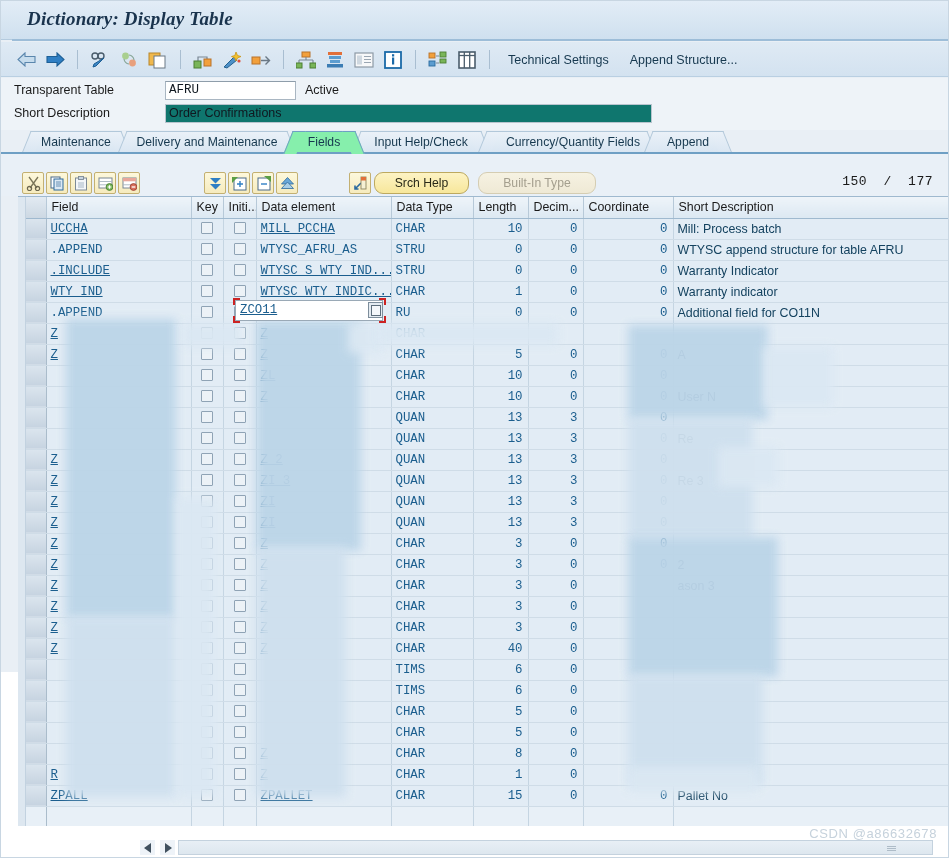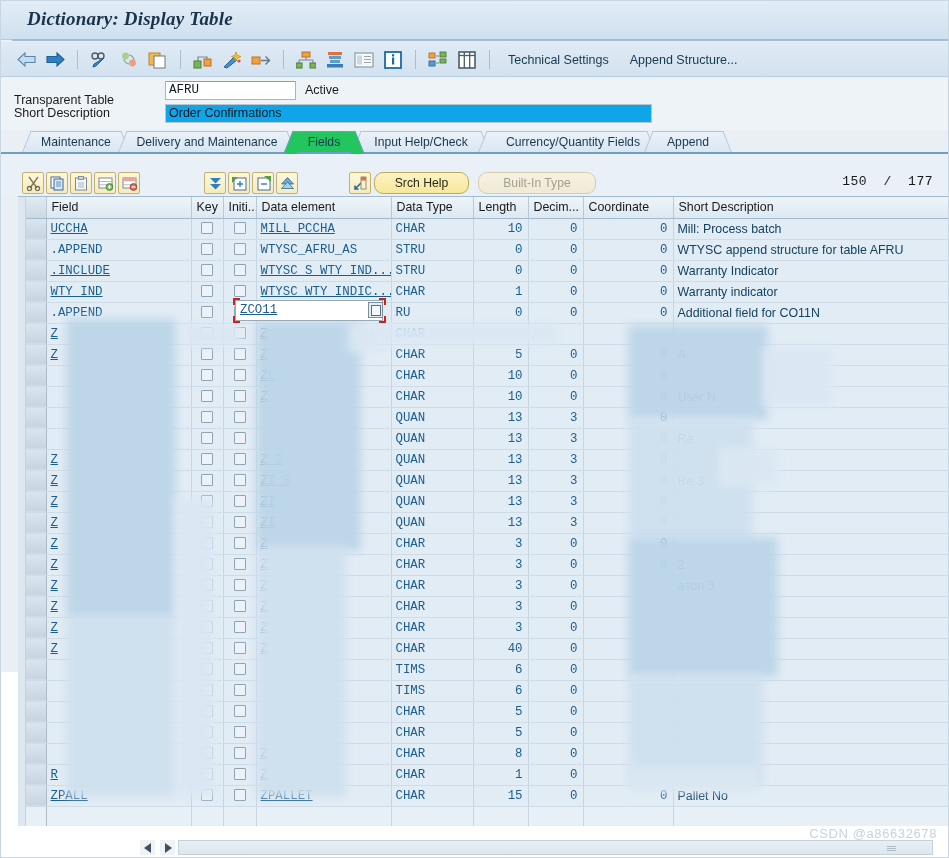--- a/index.html
+++ b/index.html
@@ -54,21 +54,21 @@
 
   
   .hdr-area { position: absolute; left: 0; top: 78px; width: 949px; height: 52px; background:#eef3f8; }
   .hdr-label { position: absolute; font-size: 12.5px; color: #1a1a1a; }
   .hdr-input {
     position: absolute; height: 19px; background: #ffffff;
     border: 1px solid #a9b6c2; border-top-color: #8e9daa;
     font-family: "Liberation Mono", monospace; font-size: 12.5px;
     color: #101820; padding: 0 3px; line-height: 17px;
   }
-  .hdr-input.wide { background:#0ea5e9; border-color:#b8c4ce; font-family: "Liberation Sans", sans-serif; }
+  .hdr-input.wide { background:#0f766e; border-color:#b8c4ce; font-family: "Liberation Sans", sans-serif; }
   .hdr-status { position: absolute; font-size: 12.5px; color: #1a1a1a; }
 
   
   .tabs { position: absolute; left: 0; top: 131px; width: 949px; height: 22px; }
   .tabstrip-base {
     position: absolute; left: 0; top: 152px; width: 949px; height: 2px; background: #6e9fc4;
   }
   .tab {
     position: absolute; top: 0; height: 21px;
     background: linear-gradient(to bottom,#eaf1f8,#d9e6f2);
@@ -80,21 +80,21 @@
   }
   .tab .tab-label { position: relative; z-index: 3; padding: 0 6px; }
   .tab::before, .tab::after {
     content: ""; position: absolute; top: -1px; width: 12px; height: 22px;
     background: linear-gradient(to bottom,#eaf1f8,#d9e6f2);
     border-top: 1px solid #b2c8da;
   }
   .tab::before { left: -6px; transform: skewX(-22deg); border-left: 1px solid #b2c8da; }
   .tab::after  { right: -6px; transform: skewX(22deg); border-right: 1px solid #b2c8da; }
   .tab.active, .tab.active::before, .tab.active::after {
-    background: #22c55e; border-top-color: #6e9fc4; align-items: center;
+    background: #86efac; border-top-color: #6e9fc4; align-items: center;
   }
   .tab.active { z-index: 5; }
   .tab.active::before { border-left-color: #6e9fc4; }
   .tab.active::after { border-right-color: #6e9fc4; }
 
   
   .subtool {
     position: absolute; left: 0; top: 154px; width: 949px; height: 42px;
     background: #e9f0f7;
   }
@@ -354,21 +354,21 @@
           <path d="M1 4.5 H17" stroke="#4a5c6b" stroke-width="1.3"></path>
         </svg>
       </div>
       <div class="tb-sep"></div>
       <div class="tb-text">Technical Settings</div>
       <div class="tb-text">Append Structure...</div>
     </div>
   </div>
 
   <div class="hdr-area">
-    <div class="hdr-label" style="left:14px; top:5px;margin-top:10px;">Transparent Table</div>
+    <div class="hdr-label" style="left:14px; top:5px;">Transparent Table</div>
     <div class="hdr-input" style="left:165px; top:3px; width:131px;">AFRU</div>
     <div class="hdr-status" style="left:305px; top:5px;">Active</div>
 
     <div class="hdr-label" style="left:14px; top:28px;">Short Description</div>
     <div class="hdr-input wide" style="left:165px; top:26px; width:487px;">Order Confirmations</div>
   </div>
 
   <div class="tabs">
     <div class="tab" style="left:32px; width:88px;">
       <span class="tab-label">Maintenance</span>

